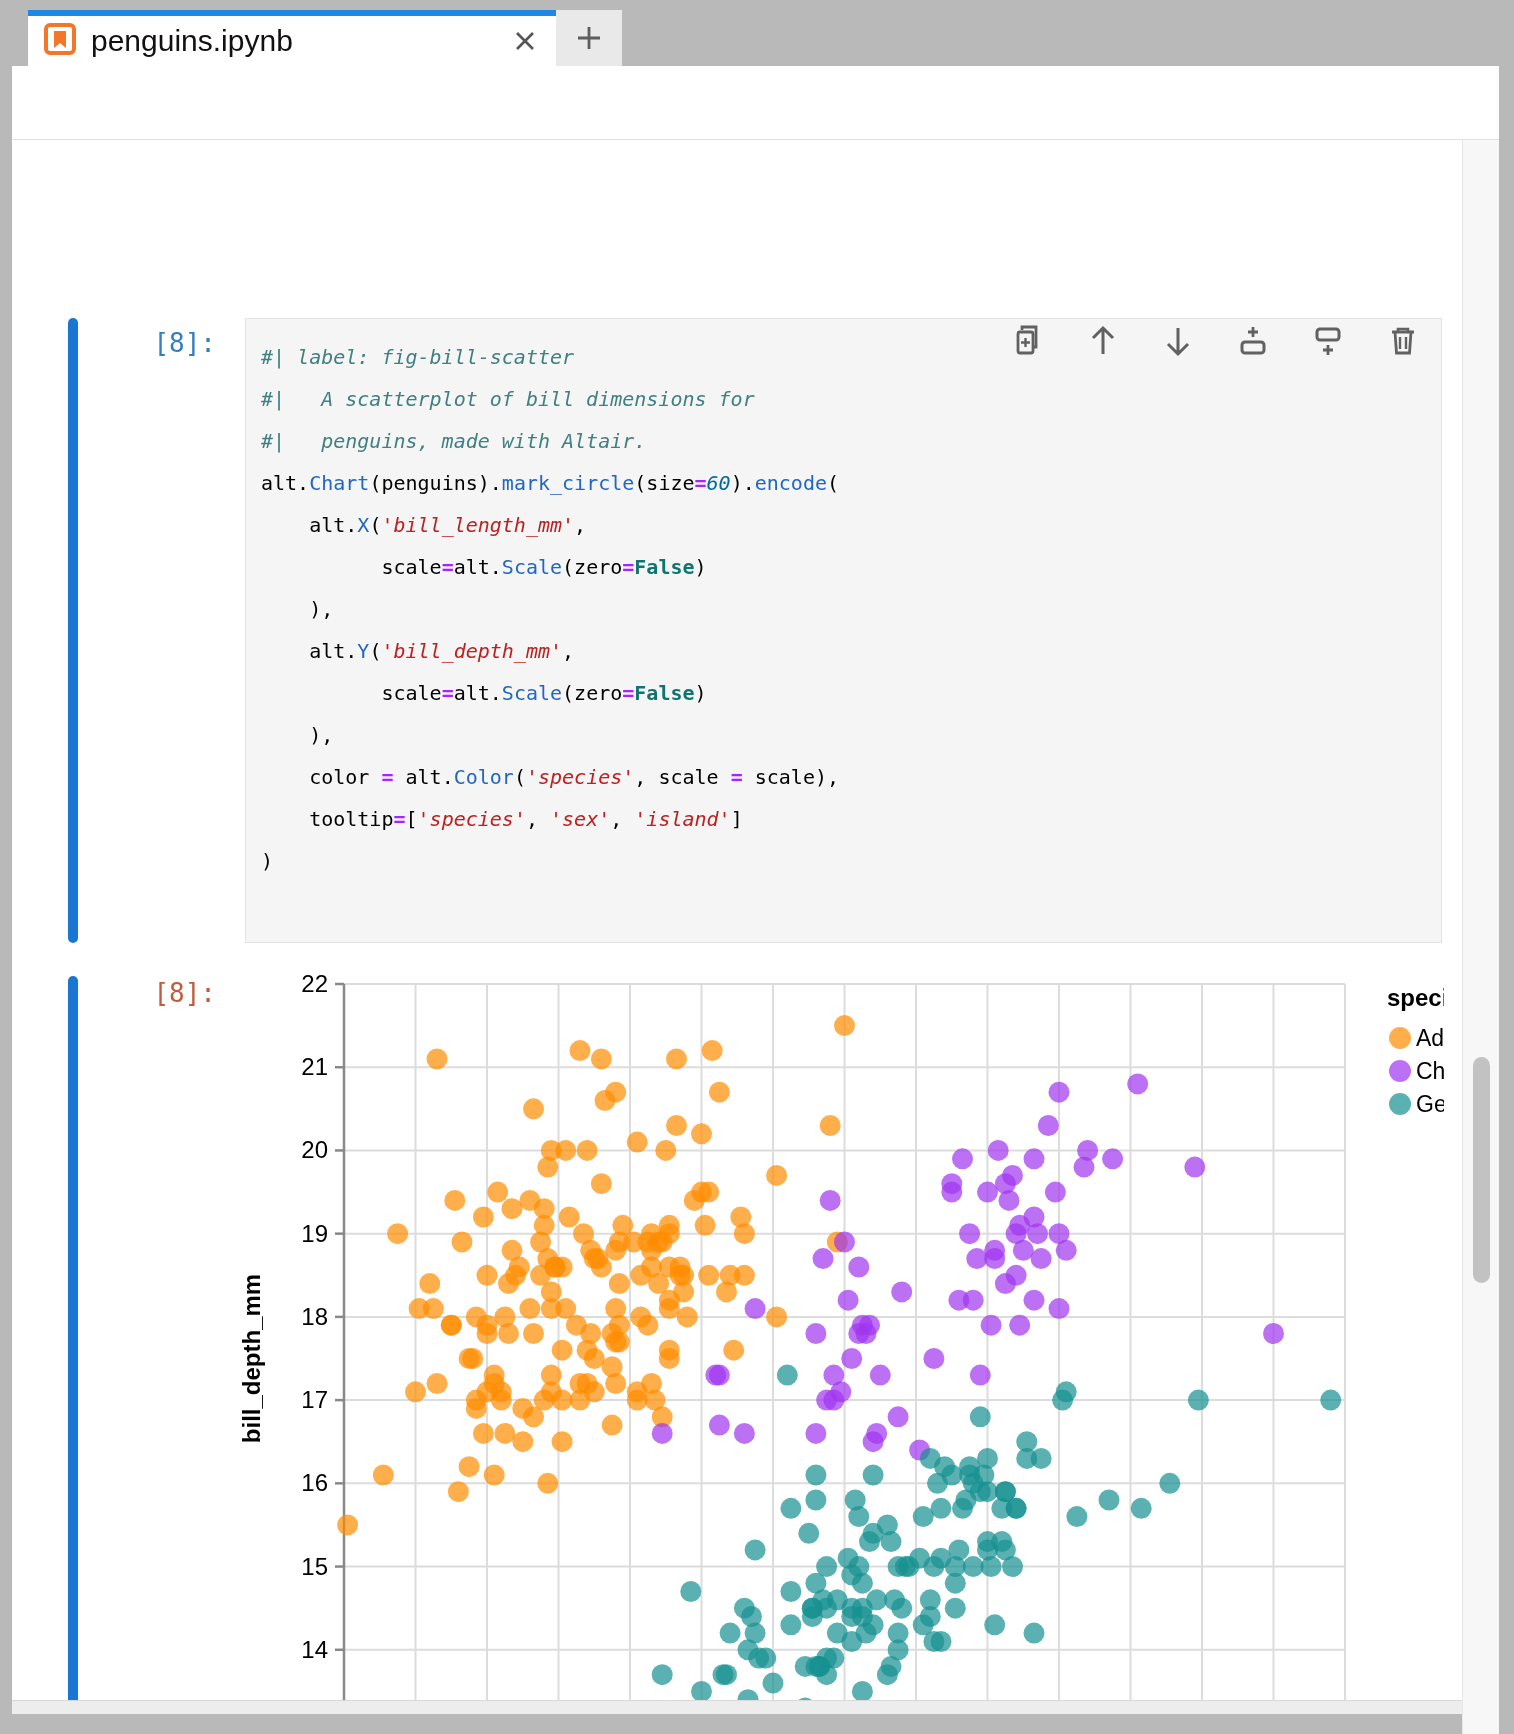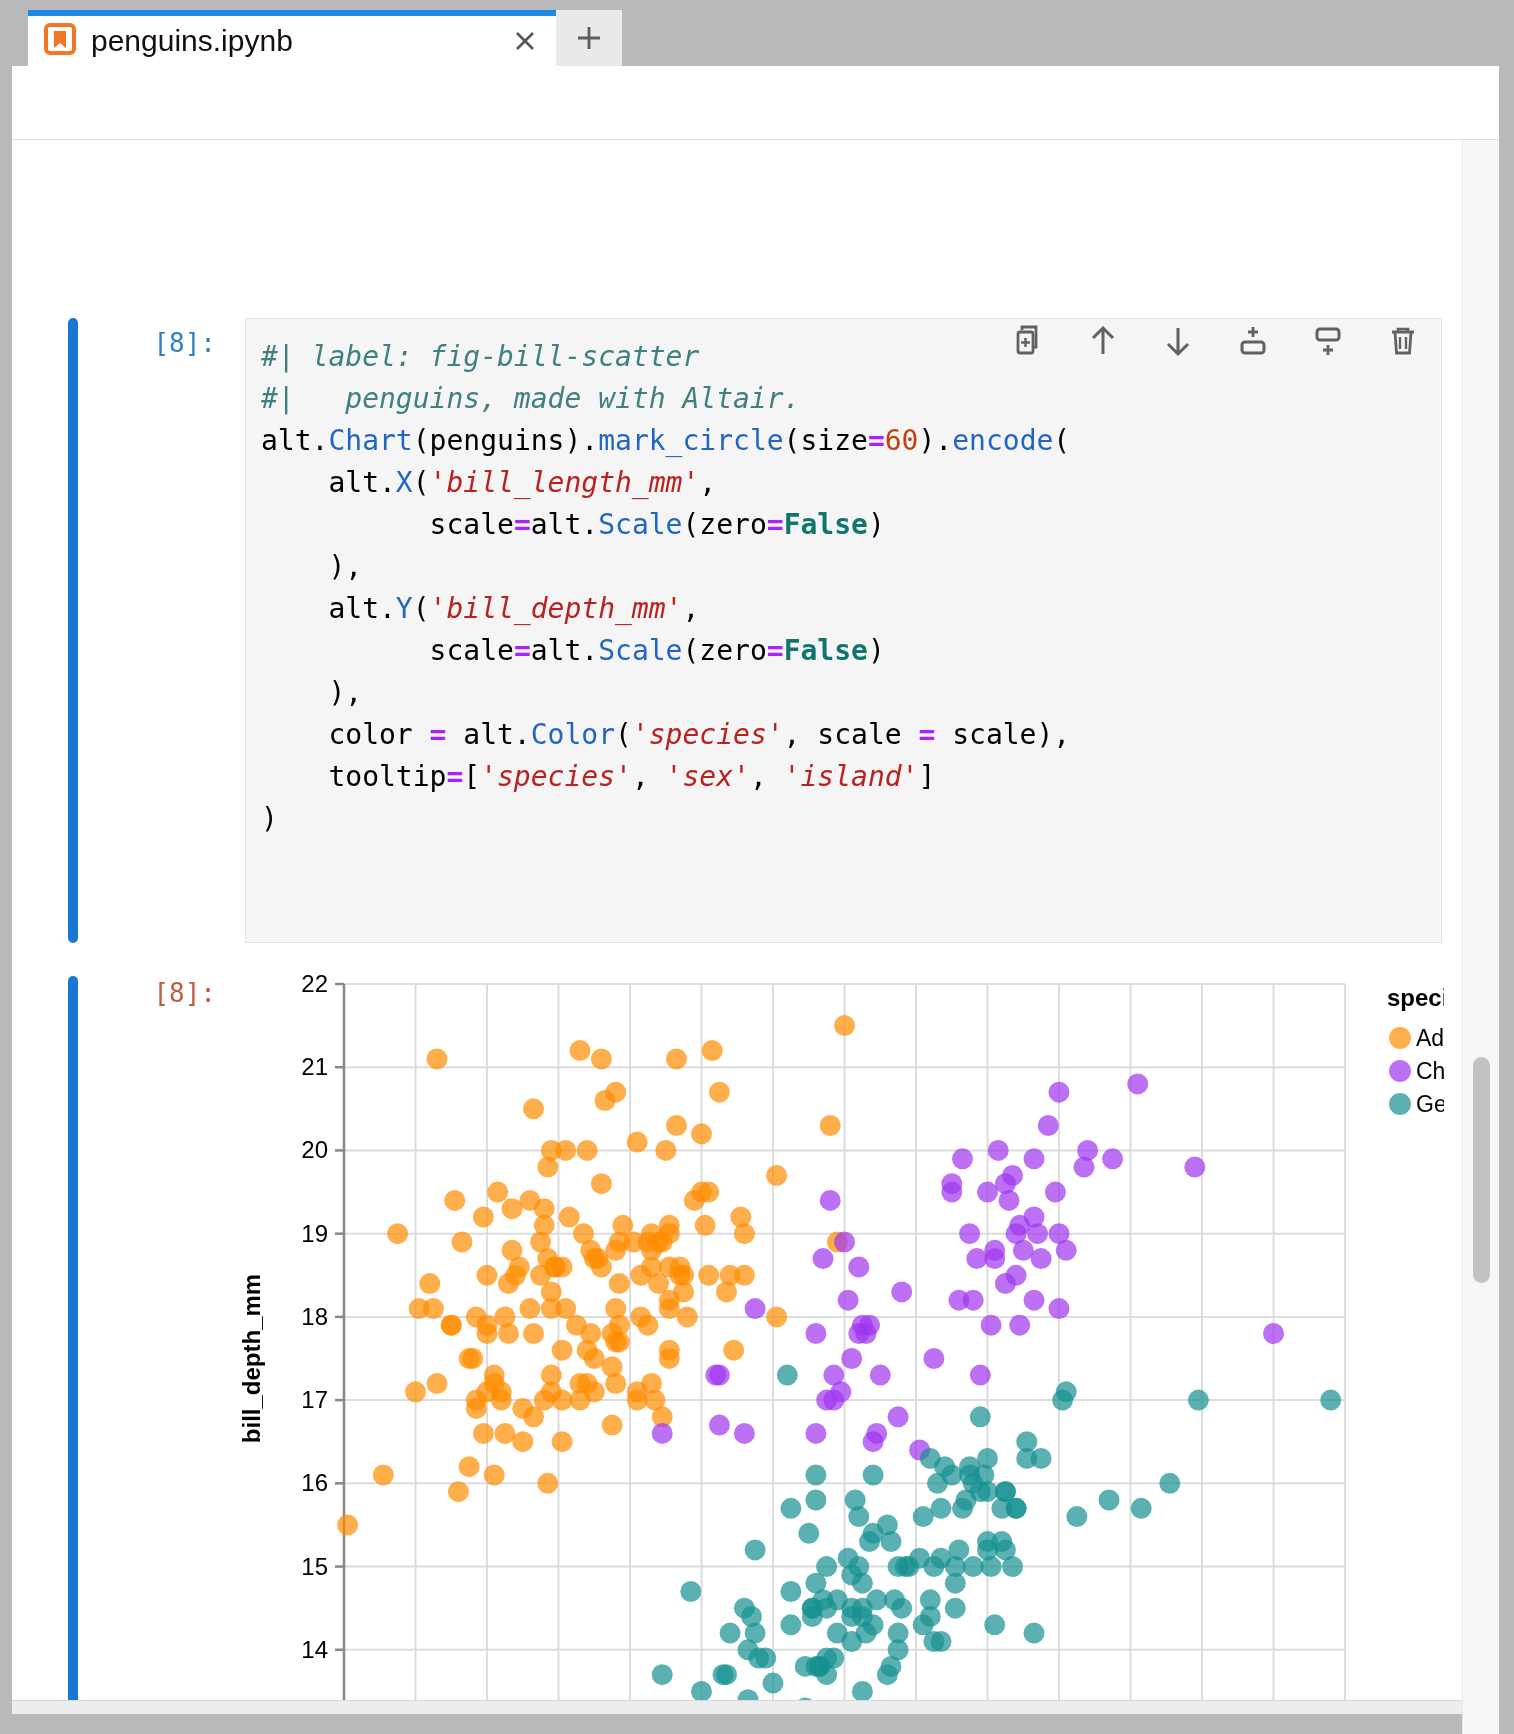--- a/index.html
+++ b/index.html
@@ -49,27 +49,27 @@
     font-family:"DejaVu Sans Mono","Liberation Mono",monospace;font-size:26px;
   }
   .prompt.in{top:188px;color:#307fc1;}
   .prompt.out{top:838px;color:#bf5b3f;}
   .editor{
     position:absolute;left:233px;top:178px;width:1197px;height:625px;box-sizing:border-box;
     background:#f5f5f5;border:1px solid #e3e3e3;padding:17px 15px;cursor:text;
   }
   .editor .cl{
     font-family:"DejaVu Sans Mono","Liberation Mono",monospace;
-    font-size:28px;line-height:42px;white-space:pre;color:#000;
+    font-size:20px;line-height:42px;white-space:pre;color:#000;
   }
   .t-c{color:#408080;font-style:italic;}
   .t-k{color:#000;}
   .t-f{color:#2166c0;}
   .t-o{color:#AA22FF;font-weight:bold;}
-  .t-n{color:#c2410c;}
+  .t-n{color:#0369a1;font-style:italic;}
   .t-s{color:#BA2121;font-style:italic;}
   .t-b{color:#0f766e;font-weight:bold;}
   
   .cell-tools{position:absolute;top:179px;left:994px;display:flex;gap:31px;}
   .ct-btn{width:44px;height:44px;display:flex;align-items:center;justify-content:center;cursor:pointer;}
   
   .chart{position:absolute;left:220px;top:812px;}
   svg text{font-family:"Liberation Sans",sans-serif;}
 </style>
 </head>
@@ -170,20 +170,21 @@
       </svg>
   </div>
 </div>
 
 <div class="content">
 
   <div class="collapser in"></div>
   <div class="prompt in">[8]:</div>
   <div class="editor" id="code-editor">
       <div class="cl"><span class="t-c">#| label: fig-bill-scatter</span></div>
+      <div class="cl"><span class="t-c">#|   A scatterplot of bill dimensions for</span></div>
       <div class="cl"><span class="t-c">#|   penguins, made with Altair.</span></div>
       <div class="cl"><span class="t-k">alt.</span><span class="t-f">Chart</span><span class="t-k">(penguins).</span><span class="t-f">mark_circle</span><span class="t-k">(size</span><span class="t-o">=</span><span class="t-n">60</span><span class="t-k">).</span><span class="t-f">encode</span><span class="t-k">(</span></div>
       <div class="cl"><span class="t-k">    alt.</span><span class="t-f">X</span><span class="t-k">(</span><span class="t-s">'bill_length_mm'</span><span class="t-k">,</span></div>
       <div class="cl"><span class="t-k">          scale</span><span class="t-o">=</span><span class="t-k">alt.</span><span class="t-f">Scale</span><span class="t-k">(zero</span><span class="t-o">=</span><span class="t-b">False</span><span class="t-k">)</span></div>
       <div class="cl"><span class="t-k">    ),</span></div>
       <div class="cl"><span class="t-k">    alt.</span><span class="t-f">Y</span><span class="t-k">(</span><span class="t-s">'bill_depth_mm'</span><span class="t-k">,</span></div>
       <div class="cl"><span class="t-k">          scale</span><span class="t-o">=</span><span class="t-k">alt.</span><span class="t-f">Scale</span><span class="t-k">(zero</span><span class="t-o">=</span><span class="t-b">False</span><span class="t-k">)</span></div>
       <div class="cl"><span class="t-k">    ),</span></div>
       <div class="cl"><span class="t-k">    color </span><span class="t-o">=</span><span class="t-k"> alt.</span><span class="t-f">Color</span><span class="t-k">(</span><span class="t-s">'species'</span><span class="t-k">, scale </span><span class="t-o">=</span><span class="t-k"> scale),</span></div>
       <div class="cl"><span class="t-k">    tooltip</span><span class="t-o">=</span><span class="t-k">[</span><span class="t-s">'species'</span><span class="t-k">, </span><span class="t-s">'sex'</span><span class="t-k">, </span><span class="t-s">'island'</span><span class="t-k">]</span></div>

